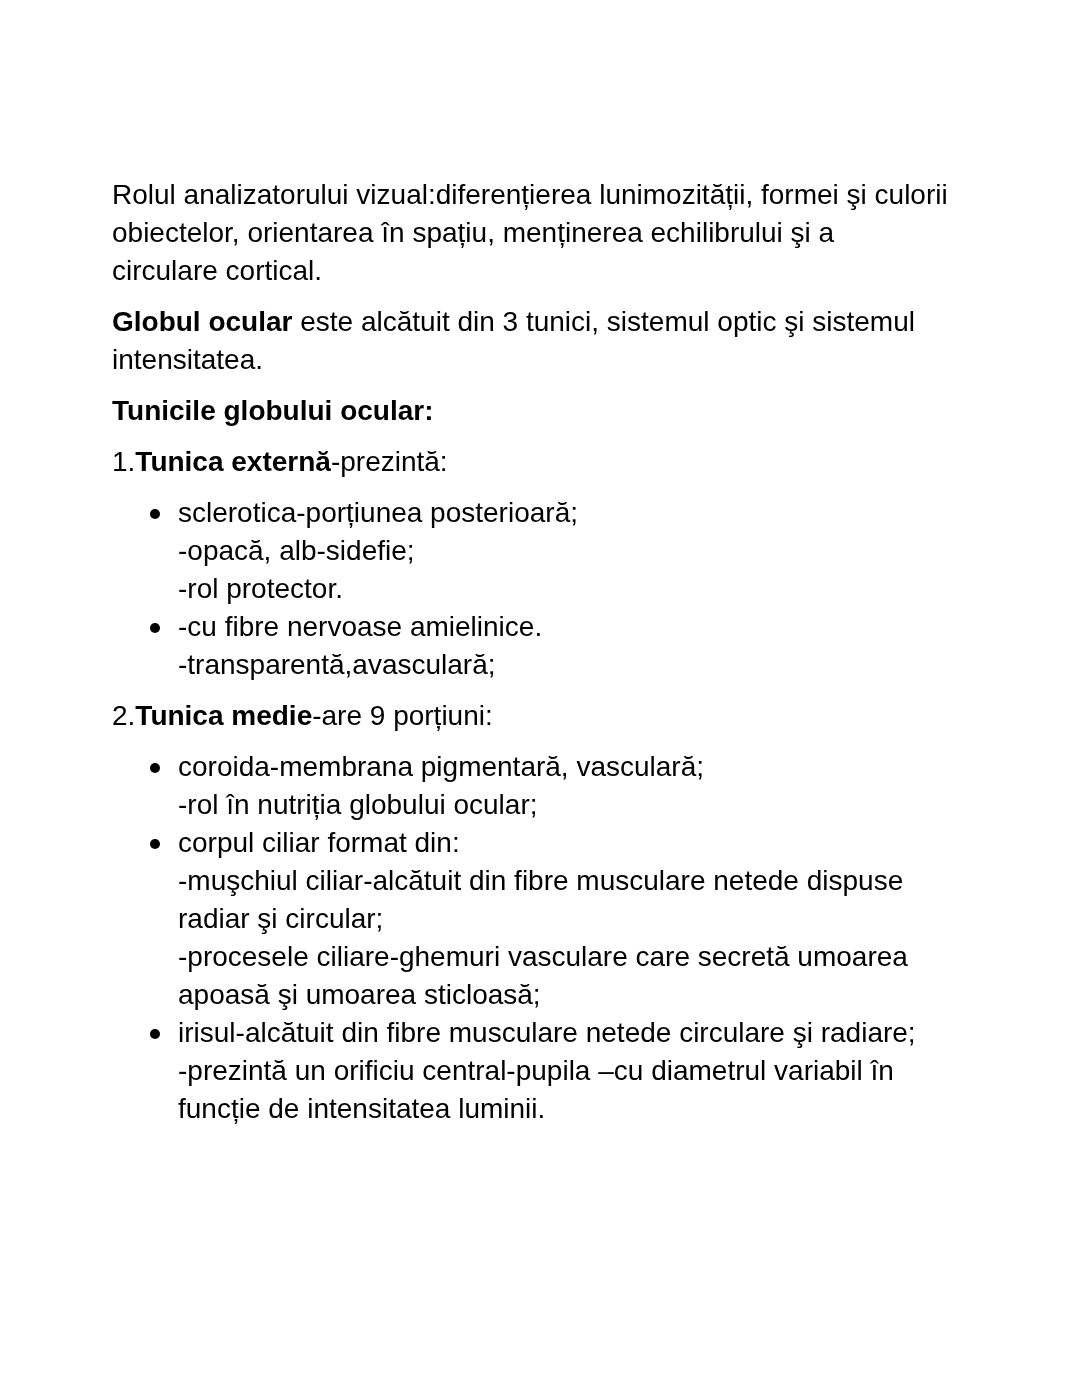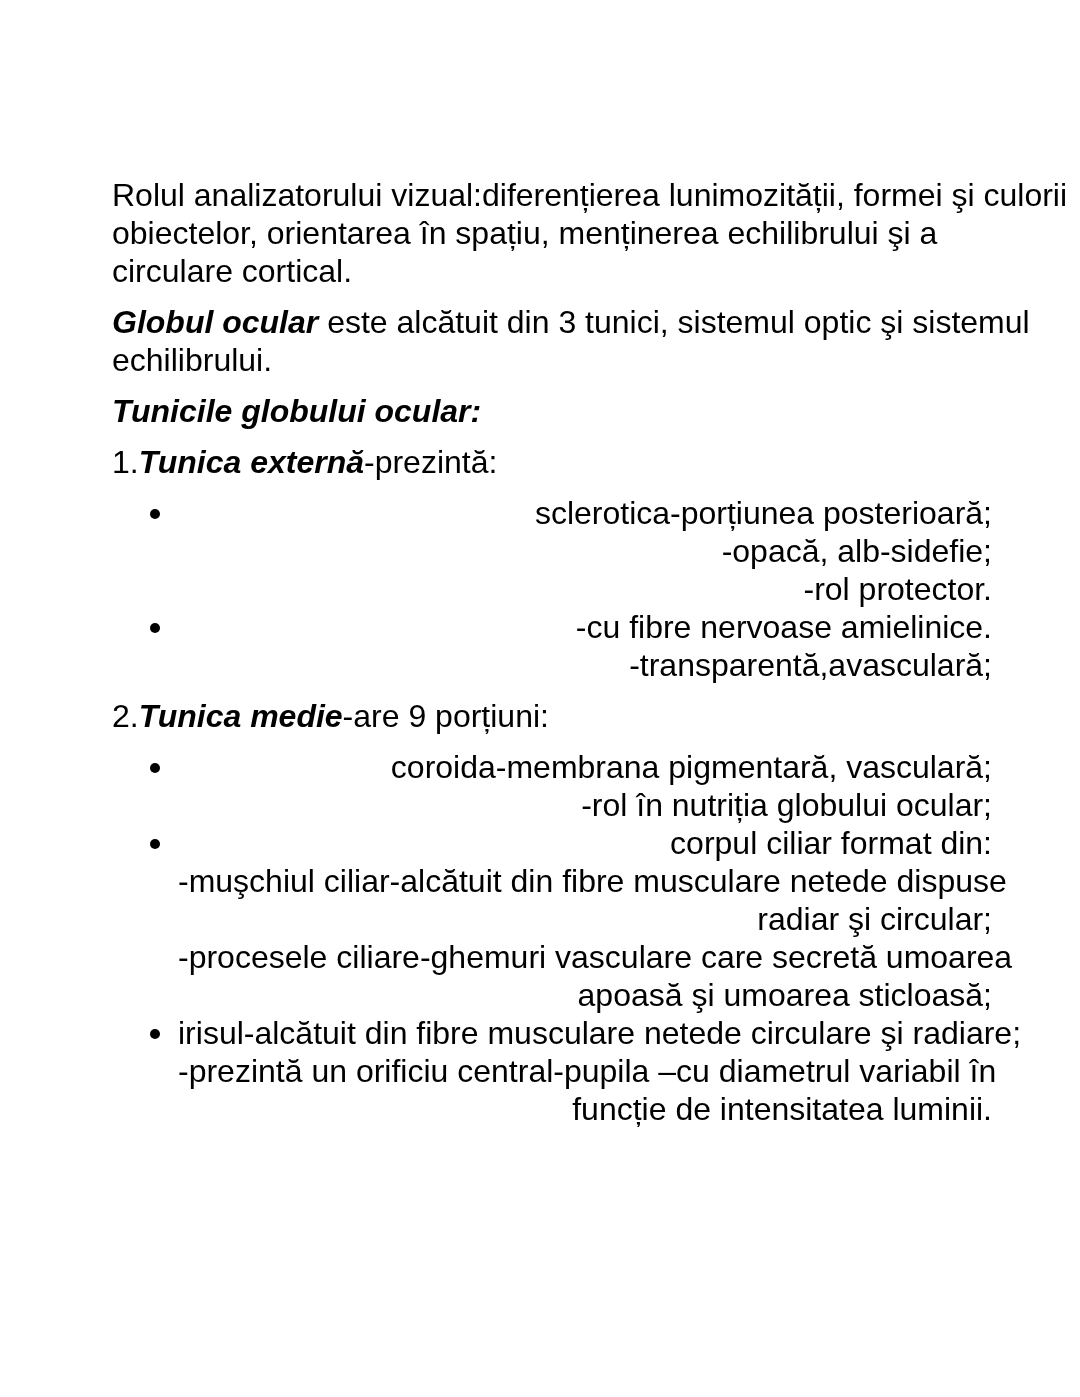--- a/index.html
+++ b/index.html
@@ -7,45 +7,44 @@
     padding: 0;
     background: #ffffff;
   }
   .page {
     position: relative;
     width: 1080px;
     height: 1397px;
     background: #ffffff;
     overflow: hidden;
     font-family: "Liberation Sans", "DejaVu Sans", sans-serif;
-    font-size: 32px;
+    font-size: 28px;
     line-height: 38px;
     color: #000000;
   }
   .content {
     position: absolute;
     left: 112px;
     top: 176px;
     width: 880px;
   }
   .para {
     margin: 0 0 13px 0;
     padding: 0;
   }
   .line {
     display: block;
     white-space: nowrap;
   }
   .run { font-weight: 400; }
-  .run.bold { font-weight: 700; font-style: italic; }
+  .run.bold { font-weight: 700; }
   ul.bullets {
     list-style: none;
     margin: 0 0 13px 0;
     padding: 0 0 0 66px;
-    text-align: right;
   }
   ul.bullets li {
     position: relative;
     margin: 0;
     padding: 0;
   }
   .bullet-dot {
     position: absolute;
     left: -28px;
     top: 15px;
@@ -60,21 +59,21 @@
 
 <div class="page">
   <div class="content">
       <p class="para">
         <span class="line"><span class="run">Rolul analizatorului vizual:diferențierea lunimozității, formei şi culorii</span></span>
         <span class="line"><span class="run">obiectelor, orientarea în spațiu, menținerea echilibrului şi a</span></span>
         <span class="line"><span class="run">circulare cortical.</span></span>
       </p>
       <p class="para">
         <span class="line"><span class="run bold">Globul ocular</span><span class="run"> este alcătuit din 3 tunici, sistemul optic şi sistemul</span></span>
-        <span class="line"><span class="run">echilibrului.</span></span>
+        <span class="line"><span class="run">intensitatea.</span></span>
       </p>
       <p class="para">
         <span class="line"><span class="run bold">Tunicile globului ocular:</span></span>
       </p>
       <p class="para">
         <span class="line"><span class="run">1.</span><span class="run bold">Tunica externă</span><span class="run">-prezintă:</span></span>
       </p>
       <ul class="bullets">
         <li>
           <span class="bullet-dot"></span>

